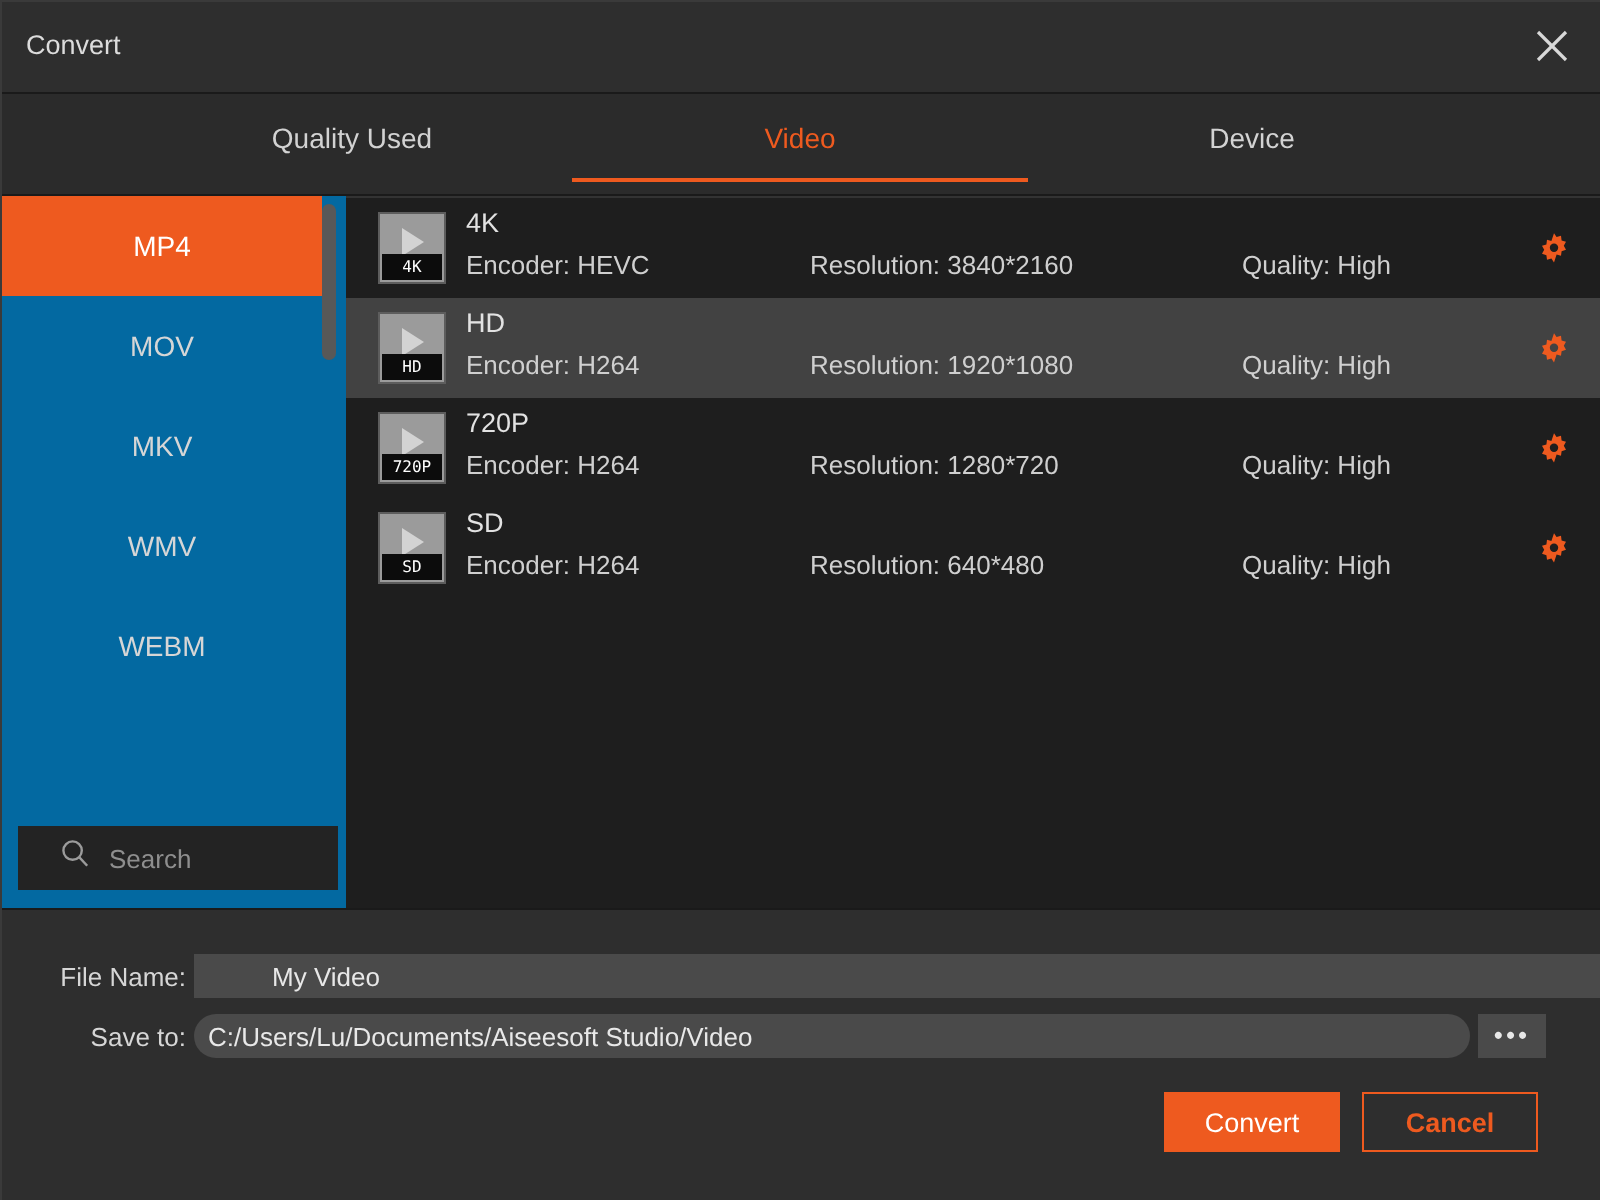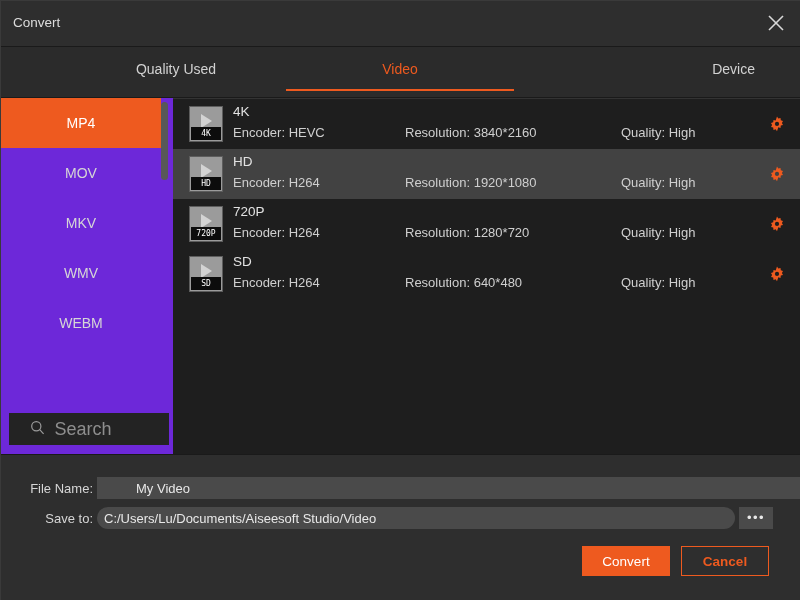--- a/index.html
+++ b/index.html
@@ -76,37 +76,37 @@
   .tab .tab-underline {
     position: absolute;
     left: 10px;
     right: 10px;
     bottom: 7px;
     height: 2px;
     background: #ee5a1f;
   }
   #tab-recent { left: 75px; width: 200px; }
   #tab-video  { left: 275px; width: 248px; }
-  #tab-device { left: 554px; width: 200px; text-align: right; }
+  #tab-device { left: 525px; width: 200px; }
 
   
   .content {
     position: absolute;
     left: 0; top: 97px;
     width: 800px;
     height: 356px;
   }
 
   
   .sidebar {
     position: absolute;
     left: 0; top: 0;
     width: 172px;
     height: 356px;
-    background: #6d28d9;
+    background: #0369a1;
     overflow: hidden;
   }
   .side-item {
     position: relative;
     height: 50px;
     line-height: 50px;
     text-align: center;
     font-size: 14px;
     color: #d6d6d6;
     cursor: pointer;
@@ -146,21 +146,21 @@
     justify-content: center;
     cursor: text;
   }
   .search-icon { margin-right: 8px; display: block; }
   .search-input {
     background: transparent;
     border: 0;
     outline: none;
     color: #cfcfcf;
     font-family: "Liberation Sans", sans-serif;
-    font-size: 18px;
+    font-size: 13px;
     width: 92px;
   }
   .search-input::placeholder { color: #8e8e8e; }
 
   
   .list {
     position: absolute;
     left: 172px; top: 0;
     width: 628px;
     height: 356px;

